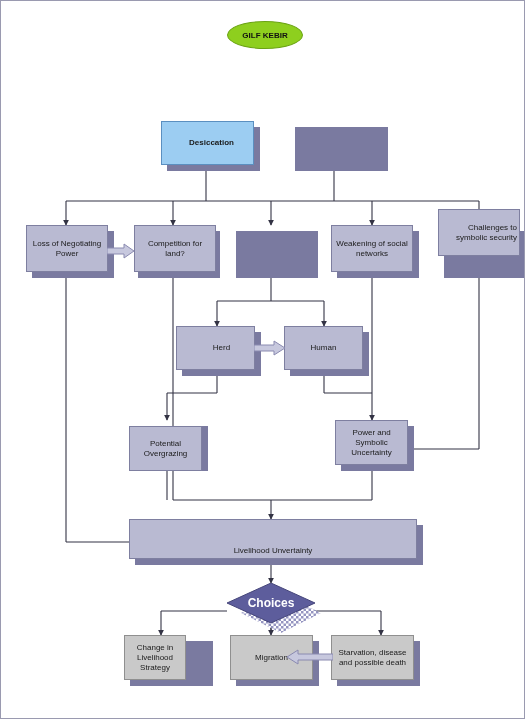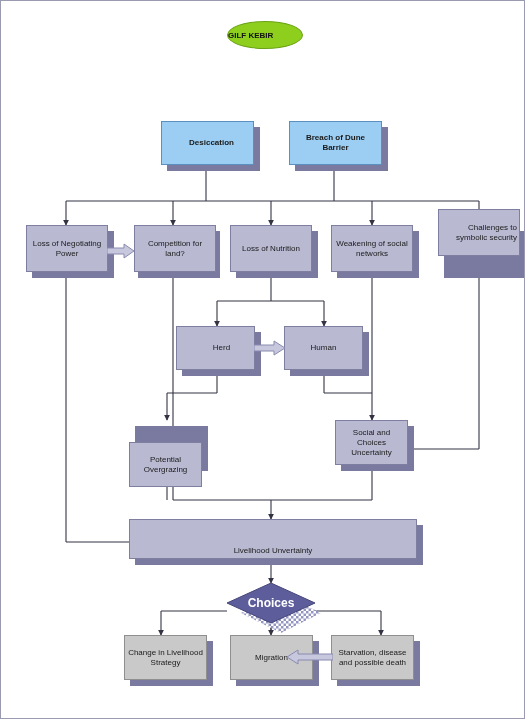--- a/index.html
+++ b/index.html
@@ -61,21 +61,21 @@
     background: #b9bad2;
     border: 1px solid #7e7fa0;
   }
   .title-ellipse {
     position: absolute;
     background: #8ecf1e;
     border: 1px solid #6ba314;
     border-radius: 50%;
     display: flex;
     align-items: center;
-    justify-content: flex-start;
+    justify-content: center;
     font-size: 8px;
     font-weight: bold;
     color: #111;
     z-index: 3;
   }
   .diamond-wrap {
     position: absolute;
     z-index: 3;
   }
   .diamond {
@@ -179,38 +179,32 @@
   <div class="title-ellipse" style="left:226px; top:20px; width:74px; height:26px;">
     <span>GILF KEBIR</span>
   </div>
 
   <div class="shadow" style="left:166px; top:126px; width:93px; height:44px;"></div>
   <div class="node n-blue" style="left:160px; top:120px; width:93px; height:44px;padding-left:8px;">
     <span class="inner">Desiccation</span>
   </div>
 
   <div class="shadow" style="left:294px; top:126px; width:93px; height:44px;"></div>
-  <div class="node n-blue" style="left:288px; top:120px; width:93px; height:44px;">
-    <span class="inner">Breach of Dune Barrier</span>
-  </div>
 
   <div class="shadow" style="left:31px; top:230px; width:82px; height:47px;"></div>
   <div class="node n-lav" style="left:25px; top:224px; width:82px; height:47px;">
     <span class="inner">Loss of Negotiating Power</span>
   </div>
 
   <div class="shadow" style="left:137px; top:230px; width:82px; height:47px;"></div>
   <div class="node n-lav" style="left:133px; top:224px; width:82px; height:47px;">
     <span class="inner">Competition for land?</span>
   </div>
 
   <div class="shadow" style="left:235px; top:230px; width:82px; height:47px;"></div>
-  <div class="node n-lav" style="left:229px; top:224px; width:82px; height:47px;">
-    <span class="inner">Loss of Nutrition</span>
-  </div>
 
   <div class="shadow" style="left:336px; top:230px; width:82px; height:47px;"></div>
   <div class="node n-lav" style="left:330px; top:224px; width:82px; height:47px;">
     <span class="inner">Weakening of social networks</span>
   </div>
 
   <div class="shadow" style="left:443px; top:230px; width:82px; height:47px;"></div>
   <div class="node n-lav" style="left:437px; top:208px; width:82px; height:47px;text-align:right;">
     <span class="inner">Challenges to symbolic security</span>
   </div>
@@ -227,43 +221,43 @@
   <div class="shadow" style="left:289px; top:331px; width:79px; height:44px;"></div>
   <div class="node n-lav" style="left:283px; top:325px; width:79px; height:44px;">
     <span class="inner">Human</span>
   </div>
 
   <svg class="blockarrow" style="left:253px; top:339px; width:32px; height:16px;" viewBox="0 0 32 16">
     <polygon points="0,5 20,5 20,1 31,8 20,15 20,11 0,11" fill="#c7c8de" stroke="#8a8ab0" stroke-width="1"></polygon>
   </svg>
 
   <div class="shadow" style="left:134px; top:425px; width:73px; height:45px;"></div>
-  <div class="node n-lav" style="left:128px; top:441px; width:73px; height:45px;">
+  <div class="node n-lav" style="left:128px; top:425px; width:73px; height:45px;">
     <span class="inner">Potential Overgrazing</span>
   </div>
 
   <div class="shadow" style="left:340px; top:425px; width:73px; height:45px;"></div>
   <div class="node n-lav" style="left:334px; top:419px; width:73px; height:45px;">
-    <span class="inner">Social and Choices Uncertainty</span>
+    <span class="inner">Power and Symbolic Uncertainty</span>
   </div>
 
   <div class="shadow" style="left:134px; top:524px; width:288px; height:40px;"></div>
   <div class="node n-wide" style="left:128px; top:518px; width:288px; height:40px;align-items:flex-end;">
     <span class="inner">Livelihood Unvertainty</span>
   </div>
 
   <div class="diamond-wrap" style="left:226px; top:582px; width:88px; height:40px;">
     <svg class="diamond" viewBox="0 0 88 40">
       <polygon points="44,0 88,20 44,40 0,20" fill="#5d5d9c" stroke="#46467a" stroke-width="1"></polygon>
     </svg>
     <div class="diamond-label">Choices</div>
   </div>
 
   <div class="shadow" style="left:129px; top:640px; width:83px; height:45px;"></div>
-  <div class="node n-gray" style="left:123px; top:634px; width:83px; height:45px;">
+  <div class="node n-gray" style="left:123px; top:634px; width:62px; height:45px;">
     <span class="inner">Change in Livelihood Strategy</span>
   </div>
 
   <div class="shadow" style="left:235px; top:640px; width:83px; height:45px;"></div>
   <div class="node n-gray" style="left:229px; top:634px; width:83px; height:45px;">
     <span class="inner">Migration</span>
   </div>
 
   <div class="shadow" style="left:336px; top:640px; width:83px; height:45px;"></div>
   <div class="node n-gray" style="left:330px; top:634px; width:83px; height:45px;">

